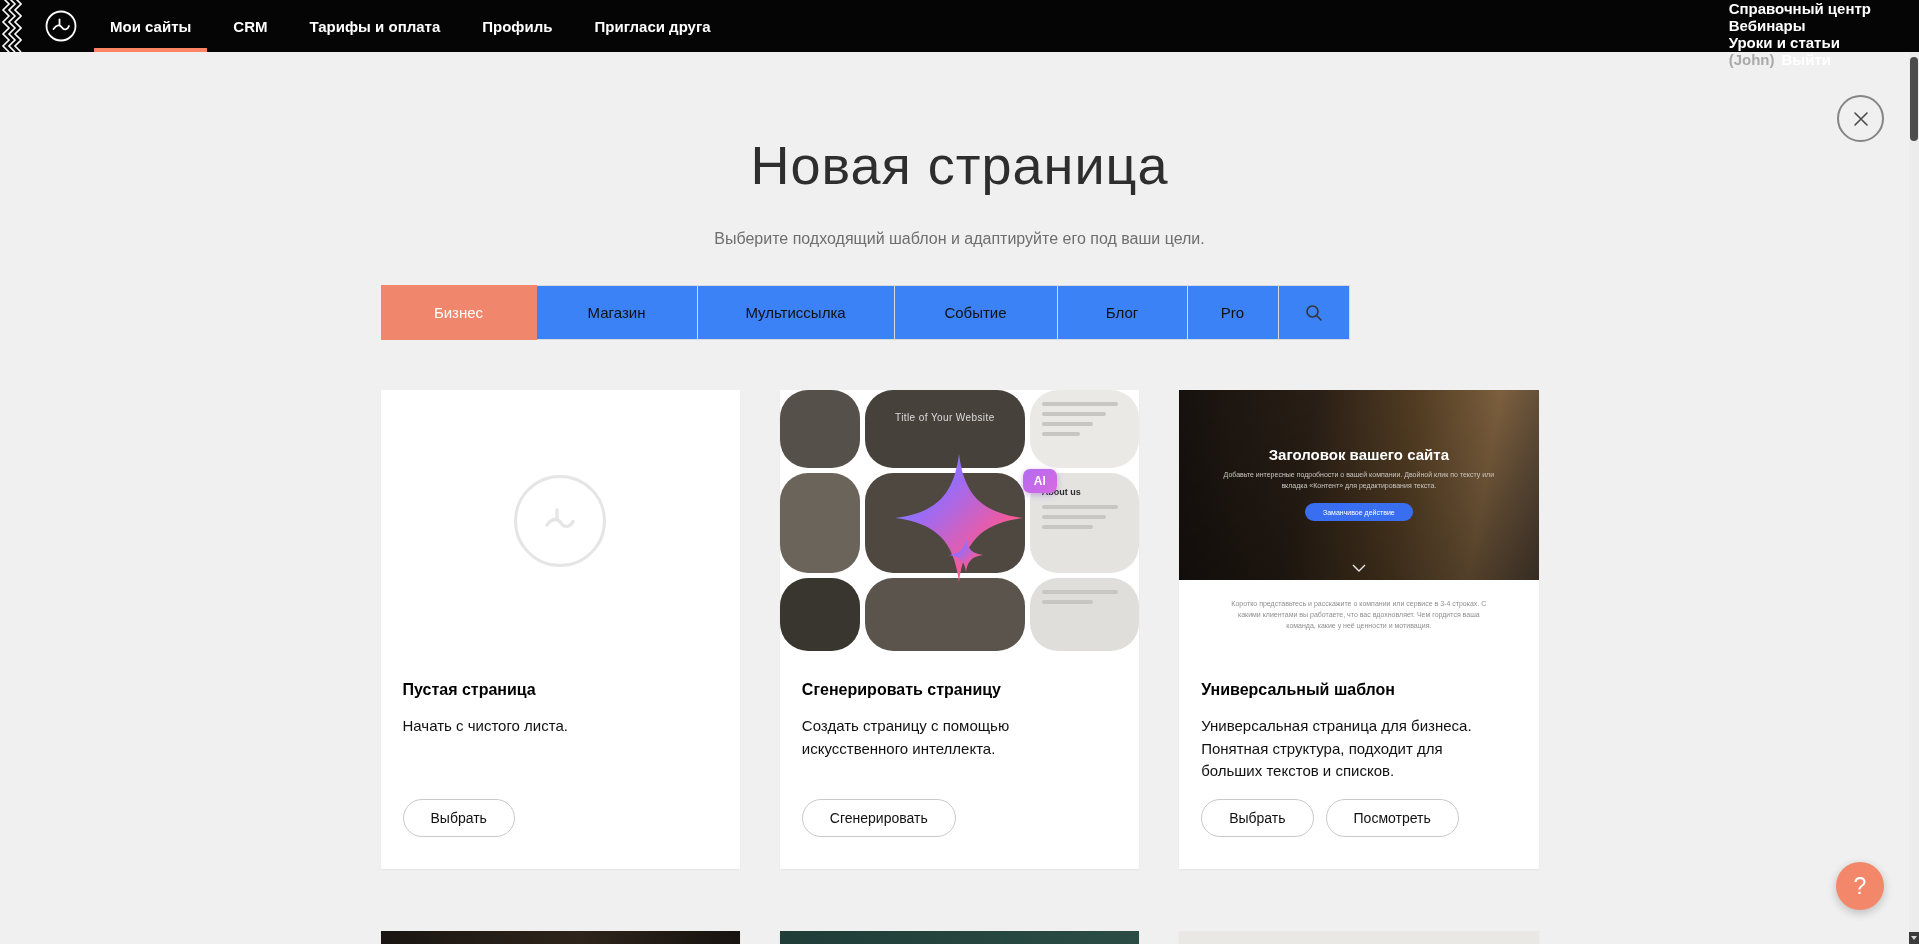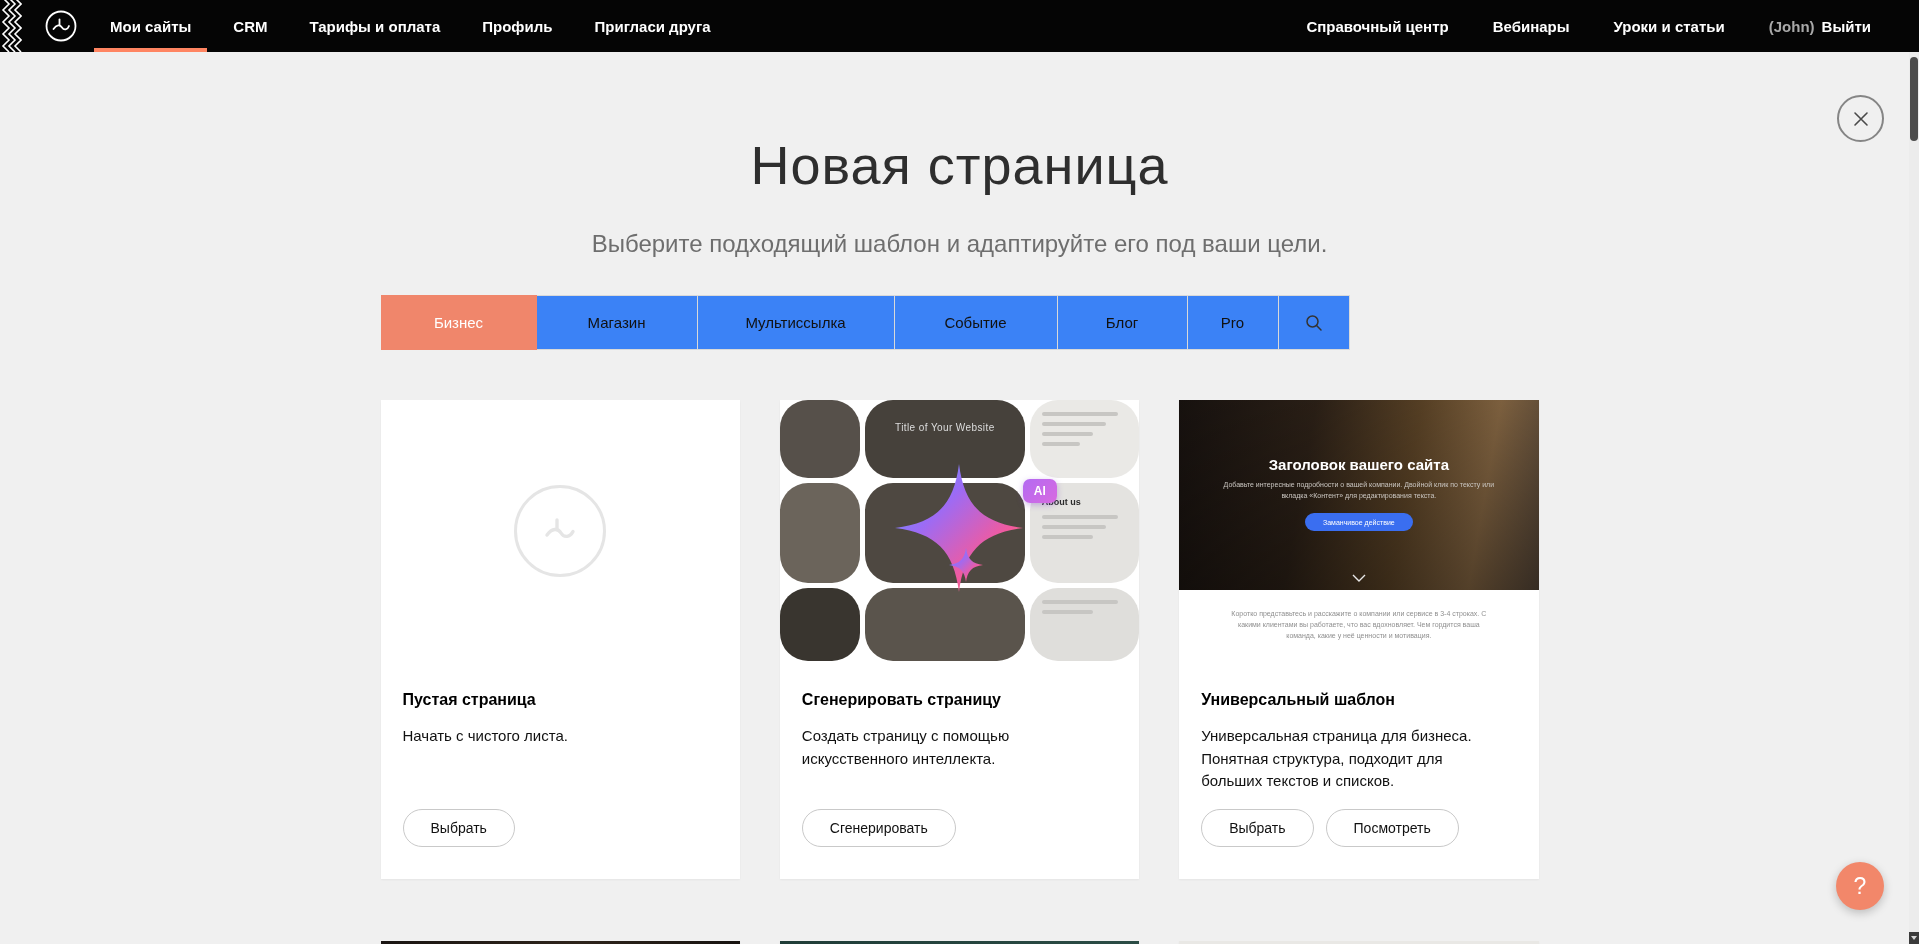--- a/index.html
+++ b/index.html
@@ -23,21 +23,21 @@
   .nav { display: flex; align-items: stretch; margin-left: 30px; }
   .nav-item {
     position: relative; display: flex; align-items: center; padding: 0 2px;
     margin-right: 38px; font-size: 15px; font-weight: 700; color: #fff;
     cursor: pointer; white-space: nowrap;
   }
   .nav-item.active::after {
     content: ""; position: absolute; left: -14px; right: -14px; bottom: 0;
     height: 4px; background: var(--accent);
   }
-  .nav-right { margin-left: auto; display: flex; align-items: stretch; margin-right: 46px; }
+  .nav-right { margin-left: auto; display: flex; align-items: stretch; margin-right: 46px; flex-direction: column; }
   .nav-right .nav-item { margin-right: 0; margin-left: 40px; }
   .user-dim { color: #a9a9a9; margin-right: 7px; font-weight: 700; }
 
   
   .scrollbar { position: absolute; top: 52px; right: 0; width: 10px; bottom: 0; background: #ececec; z-index: 30; }
   .scroll-thumb { position: absolute; top: 5px; left: 1px; width: 8px; height: 84px; background: #4c4c4c; border-radius: 4px; }
   .scroll-down { position: absolute; bottom: 0; left: 0; width: 10px; height: 12px; background: #3b3b3b; display: flex; align-items: center; justify-content: center; }
   .scroll-down i { width: 0; height: 0; border-left: 3px solid transparent; border-right: 3px solid transparent; border-top: 4px solid #d8d8d8; }
 
   
@@ -46,21 +46,21 @@
     border-radius: 50%; border: 2px solid #858585; background: transparent;
     display: flex; align-items: center; justify-content: center; cursor: pointer; z-index: 5;
   }
 
   
   .content { width: 1158px; margin: 0 auto; position: relative; padding-top: 134px; }
   .page-title {
     margin: 0; text-align: center; font-size: 54px; font-weight: 300;
     letter-spacing: 1px; color: #2e2e2e; line-height: 1.15;
   }
-  .subtitle { margin: 34px 0 0; text-align: center; font-size: 24px; color: #6e6e6e; }
+  .subtitle { margin: 34px 0 0; text-align: center; font-size: 16px; color: #6e6e6e; }
 
   
   .tabs { display: flex; margin-top: 37px; height: 55px; }
   .tab {
     display: flex; align-items: center; justify-content: center;
     background: #3b82f6; border: 1px solid #d9d9d9; border-left: none;
     font-size: 15px; color: #111; cursor: pointer;
   }
   .tab:first-child { border-left: 1px solid #d9d9d9; }
   .tab.active { background: var(--tab-active); border-color: transparent; color: #fff; }

